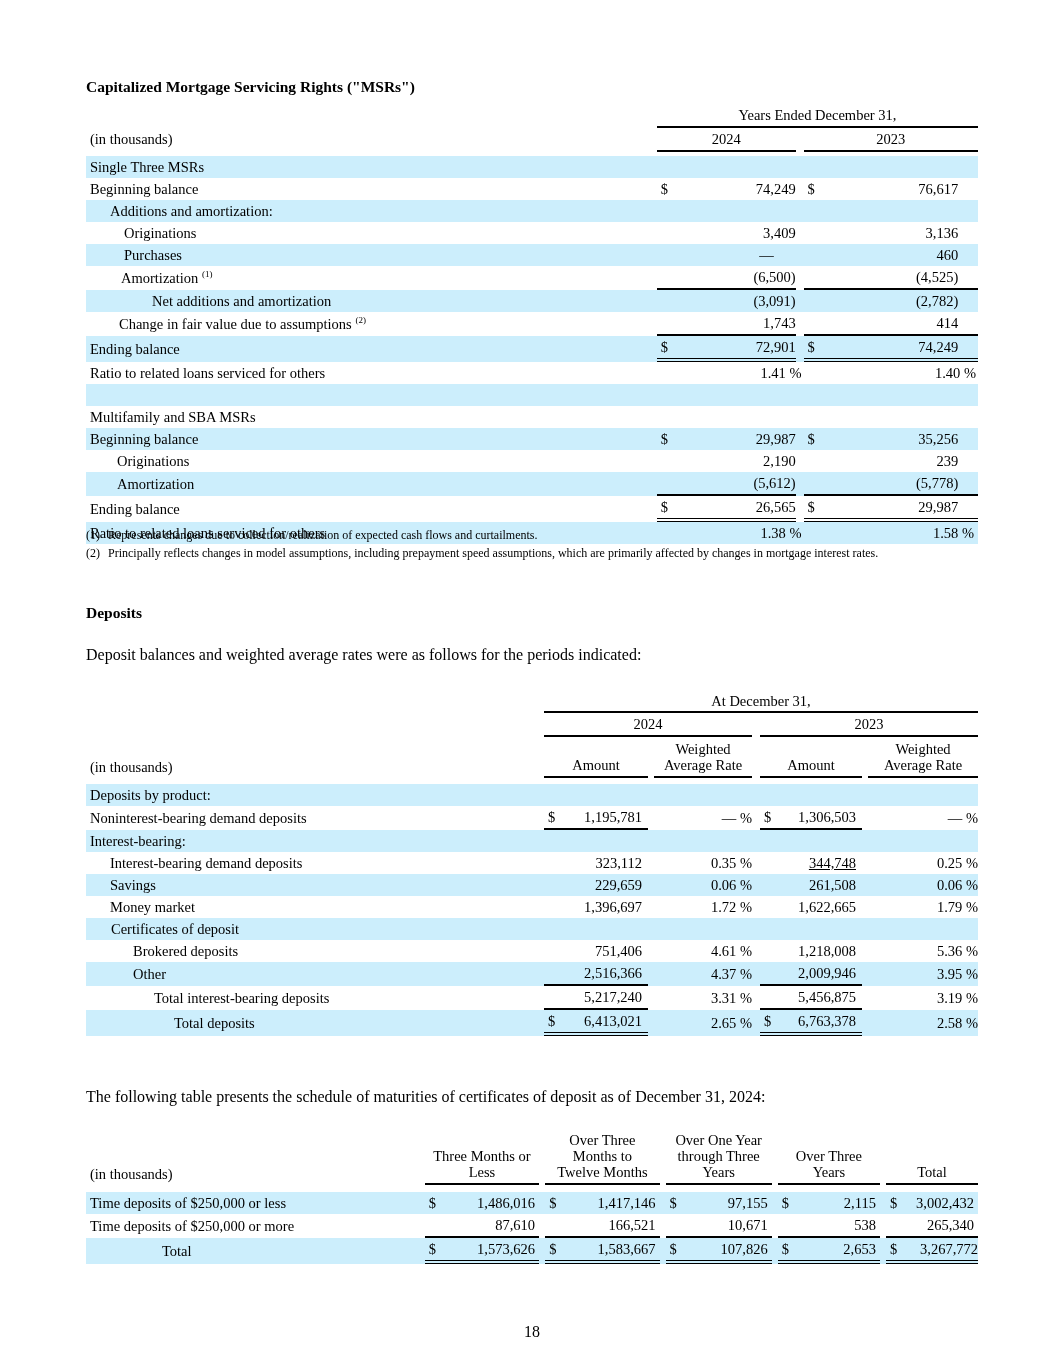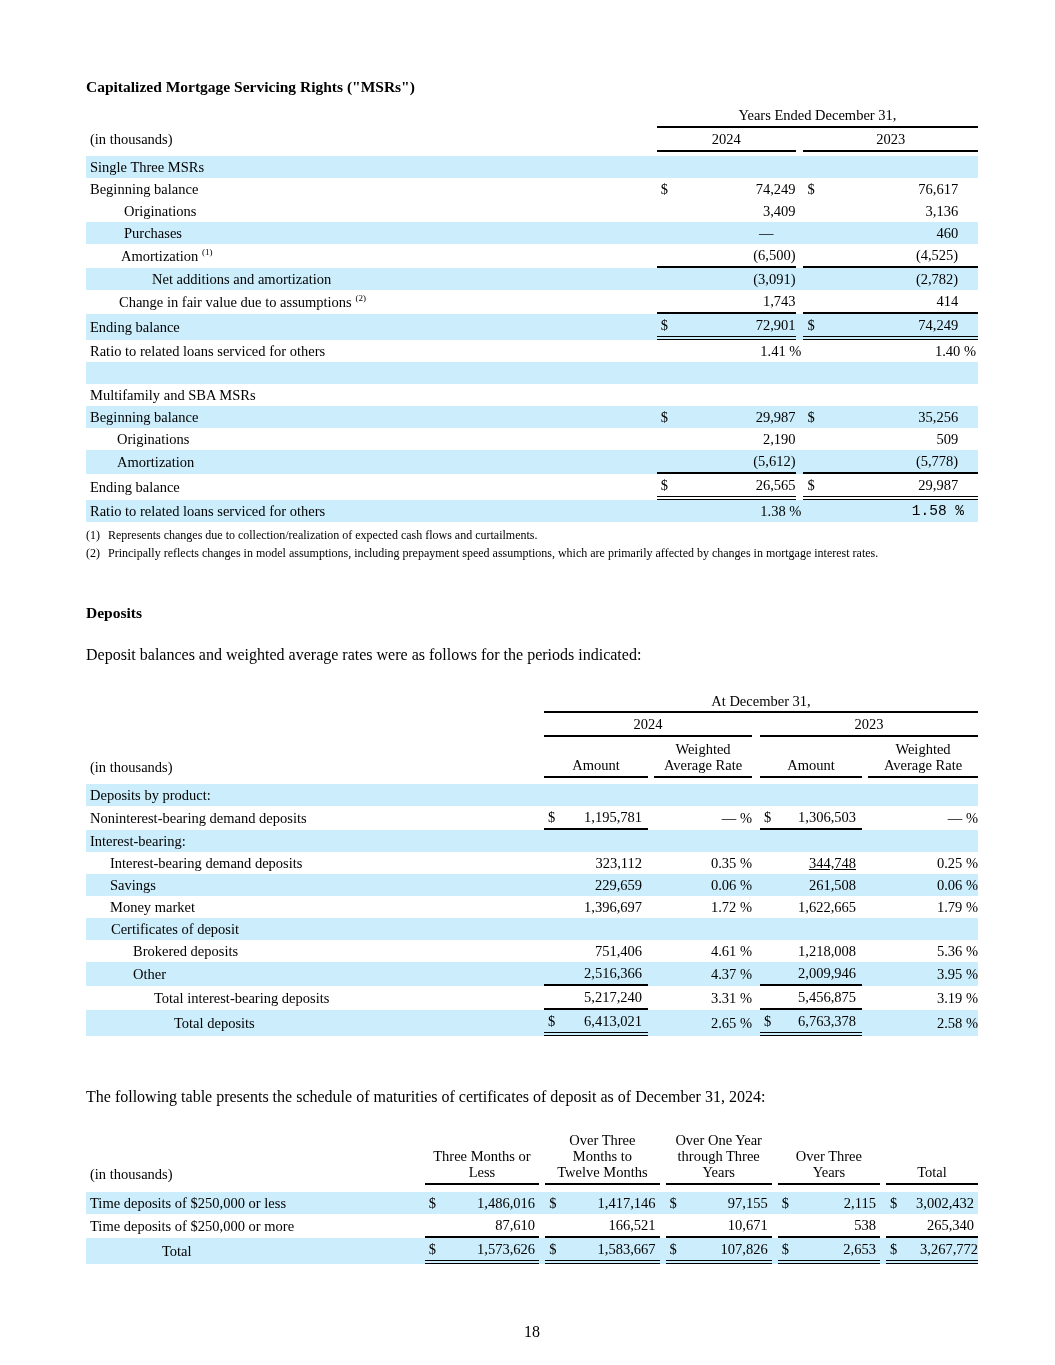--- a/index.html
+++ b/index.html
@@ -76,20 +76,29 @@
     </tr>
     <tr>
       <td class="lbl">Beginning balance</td>
       <td class="dol">$</td>
       <td class="num">74,249</td>
           <td></td>
       <td class="dol">$</td>
       <td class="num">76,617</td>
           <td></td>
     </tr>
+    <tr class="shade">
+      <td class="lbl ind1">Additions and amortization:</td>
+          <td></td>
+          <td></td>
+          <td></td>
+          <td></td>
+          <td></td>
+          <td></td>
+    </tr>
     <tr>
       <td class="lbl ind2">Originations</td>
           <td></td>
       <td class="num">3,409</td>
           <td></td>
           <td></td>
       <td class="num">3,136</td>
           <td></td>
     </tr>
     <tr class="shade">
@@ -170,21 +179,21 @@
       <td class="dol">$</td>
       <td class="num">35,256</td>
           <td></td>
     </tr>
     <tr>
       <td class="lbl" style="padding-left:31px !important;">Originations</td>
           <td></td>
       <td class="num">2,190</td>
           <td></td>
           <td></td>
-      <td class="num">509</td>
+      <td class="num">239</td>
           <td></td>
     </tr>
     <tr class="shade">
       <td class="lbl" style="padding-left:31px !important;">Amortization</td>
       <td class="bb"></td>
       <td class="num bb">(5,612)</td>
           <td></td>
       <td class="bb"></td>
       <td class="num bb">(5,778)</td>
       <td class="bb"></td>
@@ -196,21 +205,21 @@
           <td></td>
       <td class="dol dbl">$</td>
       <td class="num dbl">29,987</td>
       <td class="dbl"></td>
     </tr>
     <tr class="shade">
       <td class="lbl">Ratio to related loans serviced for others</td>
           <td></td>
       <td class="num" colspan="2" style="padding-right:2px;">1.38 %</td>
           <td></td>
-      <td class="num" colspan="2" style="padding-right:14px;font-family:Liberation Mono, monospace;">1.58 %</td>
+      <td class="num" colspan="2" style="padding-right:4px;">1.58 %</td>
     </tr>
   </tbody>
     </table>
 
   <div class="fn" style="top:528px;">
     <span class="n">(1)</span><span>Represents changes due to collection/realization of expected cash flows and curtailments.</span>
   </div>
   <div class="fn" style="top:545px; padding-left:22px; text-indent:-22px; width:870px; line-height:16px;">
     <span class="n" style="text-indent:0;">(2)</span><span>Principally reflects changes in model assumptions, including prepayment speed assumptions, which are primarily affected by changes in mortgage interest rates.</span>
   </div>

